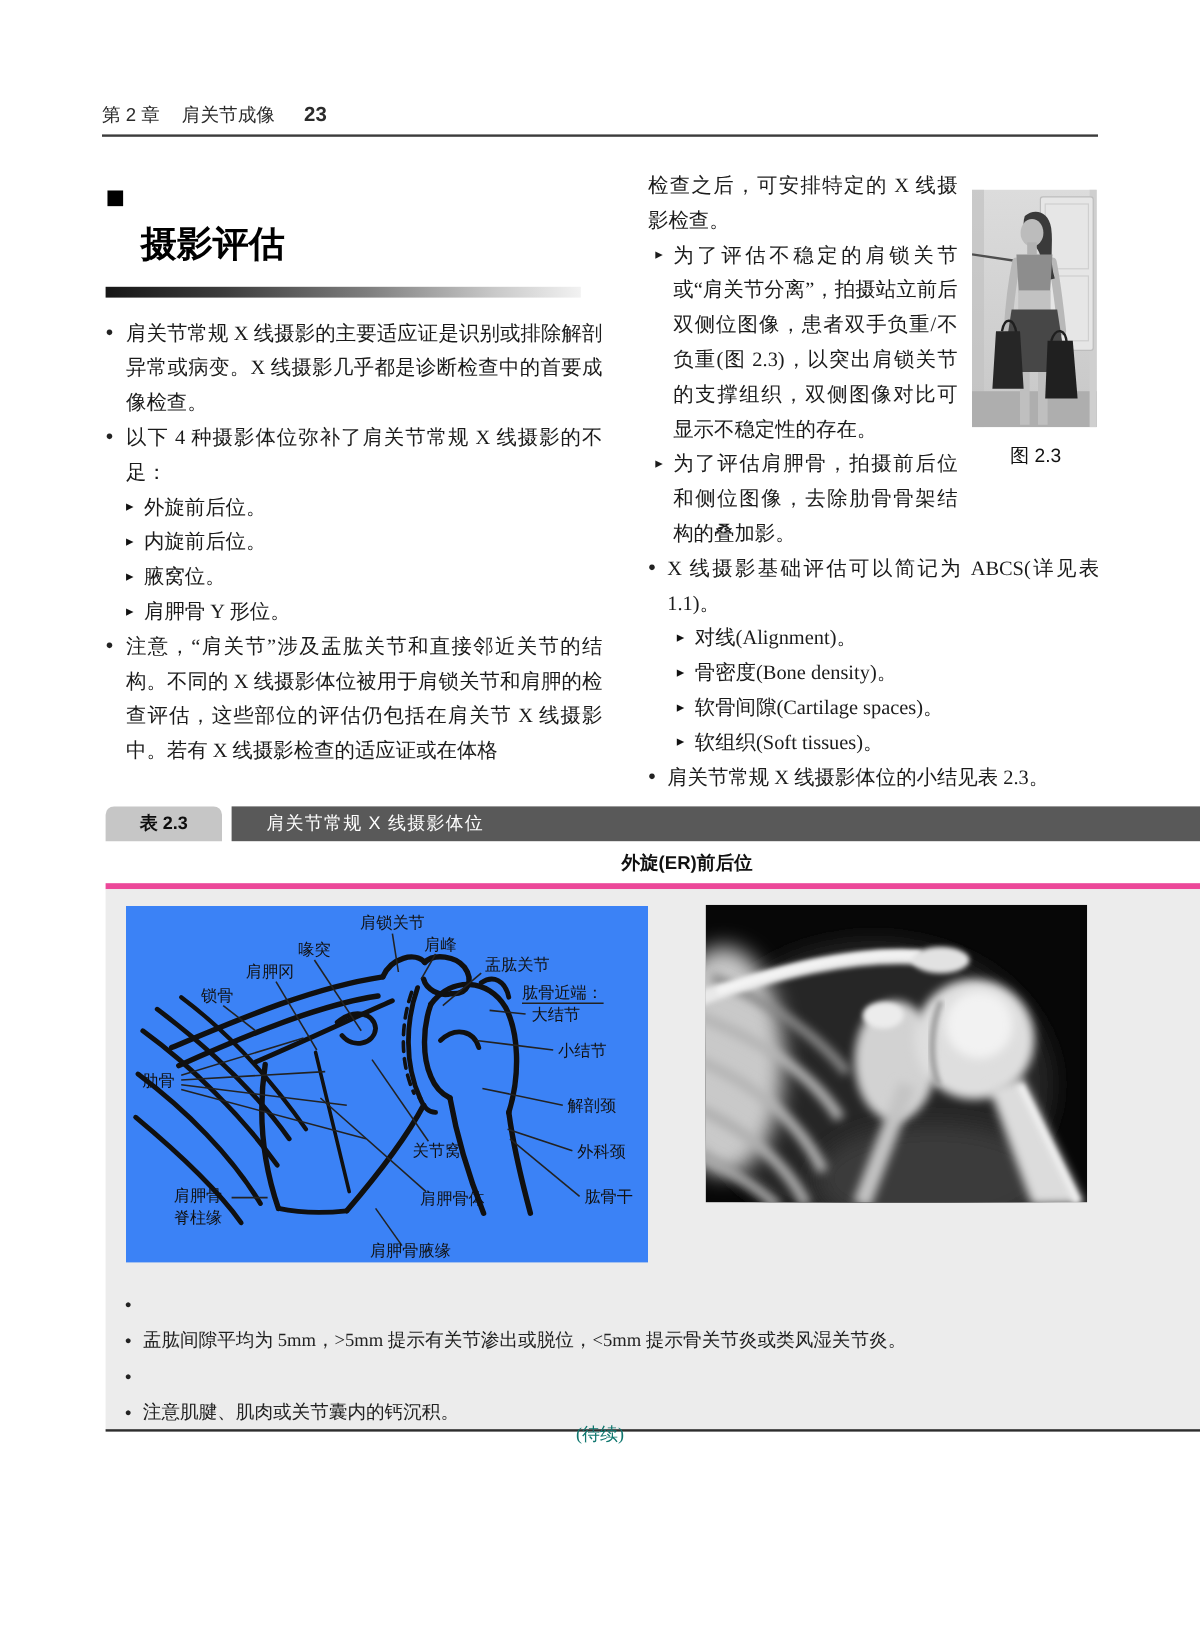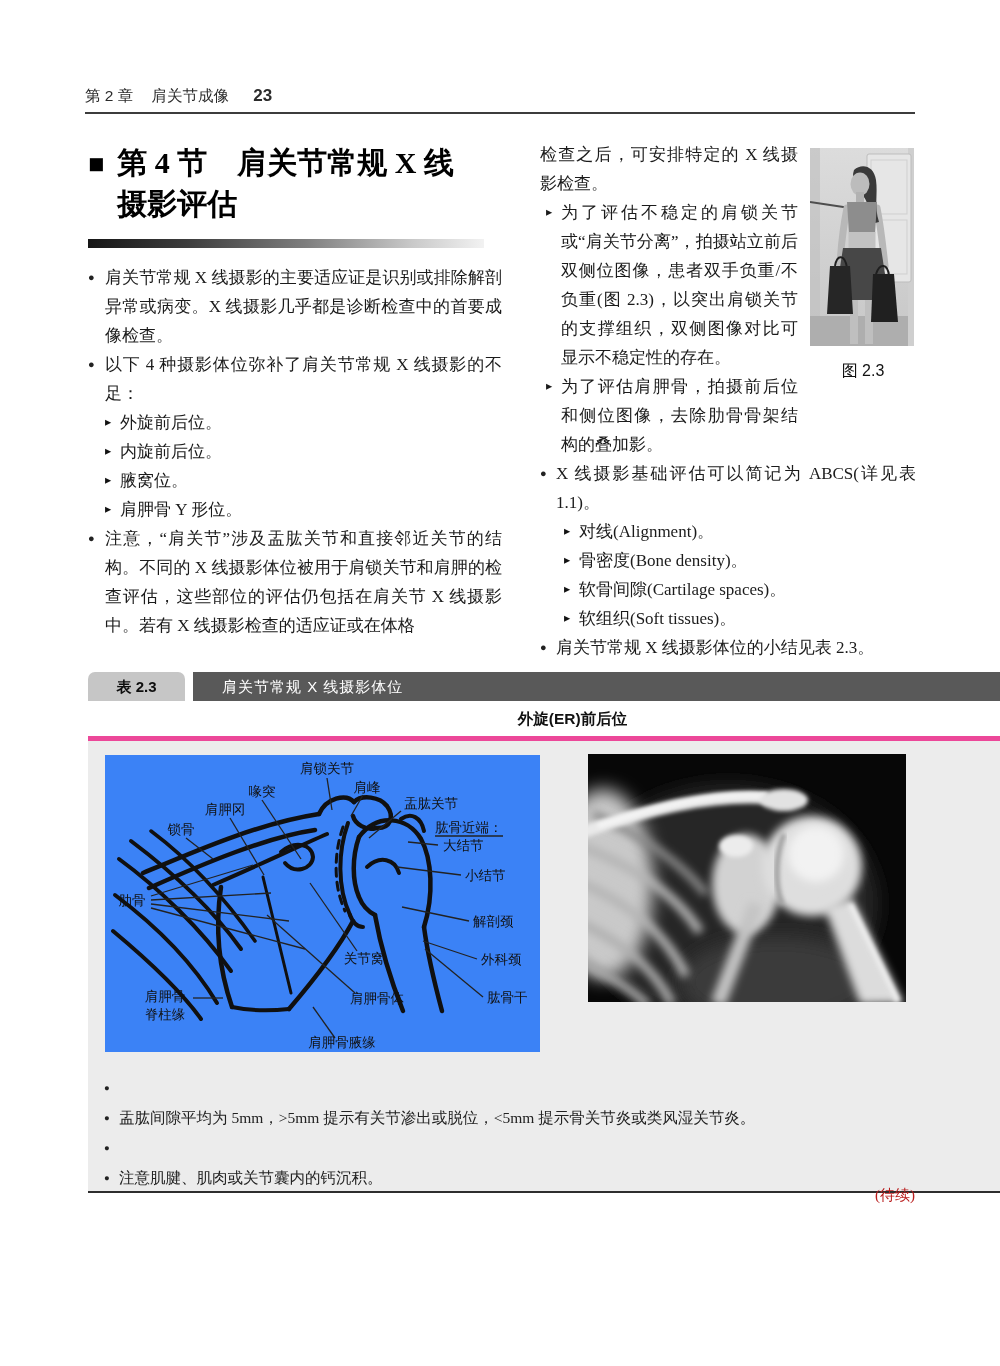--- a/index.html
+++ b/index.html
@@ -54,42 +54,42 @@
   .t-body{ position:relative; background:#ececec; height:450px; border-bottom:2px solid #2e2e2e; }
   .diagram{ position:absolute; left:17px; top:14px; width:435px; height:297px; background:#3b82f6; }
   .diagram svg{ display:block; width:435px; height:297px; }
   .xray{ position:absolute; left:500px; top:13px; width:318px; height:248px; }
   .xray svg{ display:block; width:318px; height:248px; }
   .notes{ position:absolute; left:16px; top:332px; width:792px;
     font-family:"Liberation Serif","DejaVu Serif",serif; font-size:15.5px; color:#222; }
   .note{ display:flex; line-height:30px; }
   .note .mk{ flex:0 0 15px; font-size:9.5px; line-height:30px; }
 
-  .continued{ position:absolute; top:1186px; left:85px; width:830px; text-align:right;
-    font-size:15px; color:#b91c1c; }
+  .continued{ position:absolute; top:1186px; left:85px; width:830px; text-align:center;
+    font-size:15px; color:#0f766e; }
 
   svg text{ font-family:"Liberation Serif","DejaVu Serif",serif; fill:#111; }
 </style>
 </head>
 <body>
 
 <div class="page">
 
   <div class="running-head">
     <span>第 2 章</span><span class="sep"></span>
     <span>肩关节成像</span>
     <span class="pagenum">23</span>
   </div>
   <div class="head-rule"></div>
 
   <div class="col-left">
     <h1 class="sec-title">
       <span class="sq">■</span>
       <span class="tl">
-        <span>第 4 节　肩关节常规 X 线</span><br>
+        <br>
         <span>摄影评估</span>
       </span>
     </h1>
     <div class="grad-bar"></div>
 
     <div class="body-text">
       <div class="li">
         <span class="mk">●</span>
         <span class="tx">肩关节常规 X 线摄影的主要适应证是识别或排除解剖异常或病变。X 线摄影几乎都是诊断检查中的首要成像检查。</span>
       </div>
@@ -116,21 +116,21 @@
         </div>
       </div>
       <div class="li">
         <span class="mk">●</span>
         <span class="tx">注意，“肩关节”涉及盂肱关节和直接邻近关节的结构。不同的 X 线摄影体位被用于肩锁关节和肩胛的检查评估，这些部位的评估仍包括在肩关节 X 线摄影中。若有 X 线摄影检查的适应证或在体格</span>
       </div>
     </div>
   </div>
 
   <div class="col-right">
-    <figure class="figure" style="margin-top:8px;">
+    <figure class="figure" style="margin-top:18px;">
       <svg viewBox="0 0 104 198" aria-hidden="true">
         <defs>
           <linearGradient id="wallg" x1="0" y1="0" x2="0" y2="1">
             <stop offset="0" stop-color="#dcdcdc"></stop>
               <stop offset="1" stop-color="#c7c7c7"></stop>
           </linearGradient>
         </defs>
         <rect x="0" y="0" width="104" height="198" fill="url(#wallg)"></rect>
         <rect x="0" y="0" width="10" height="198" fill="#c2c2c2" opacity="0.7"></rect>
         <rect x="0" y="168" width="104" height="30" fill="#aeaeae"></rect>

